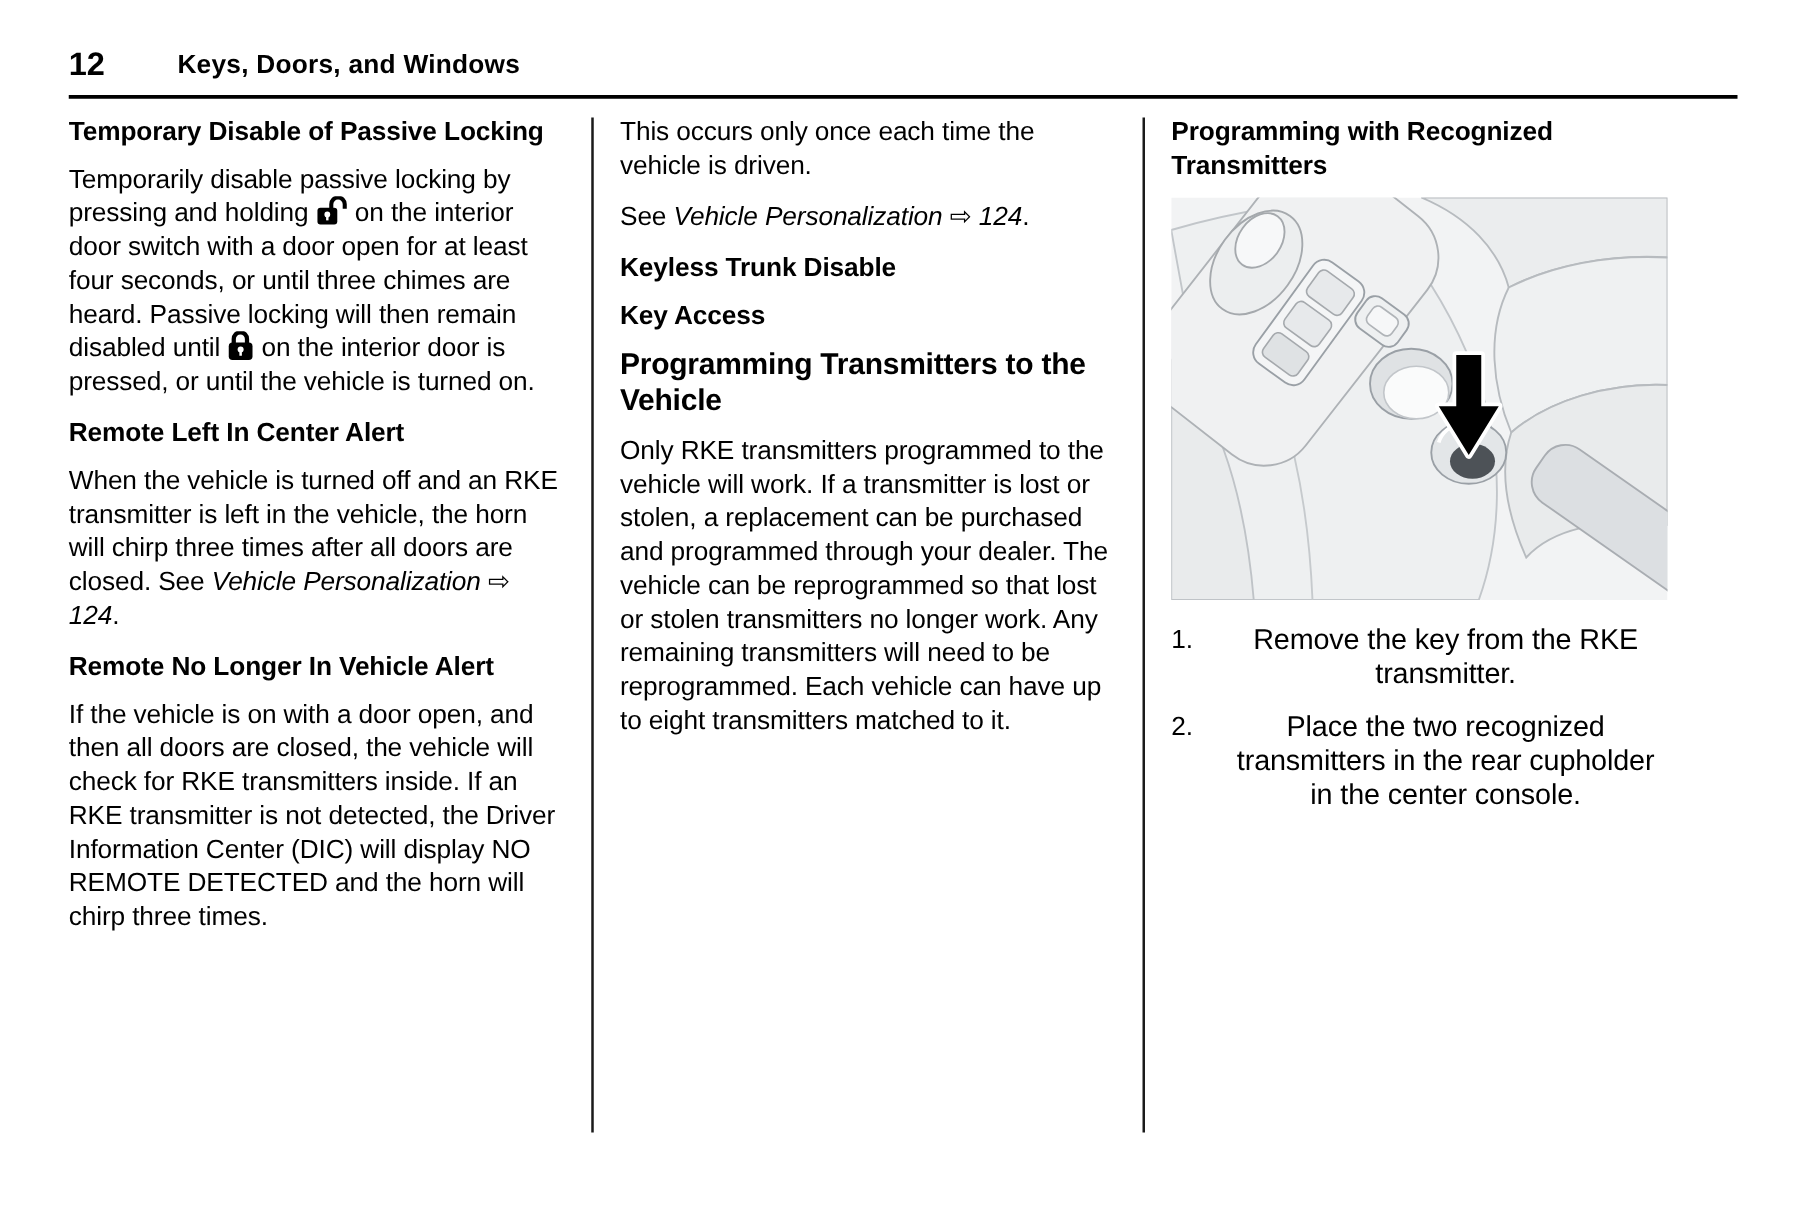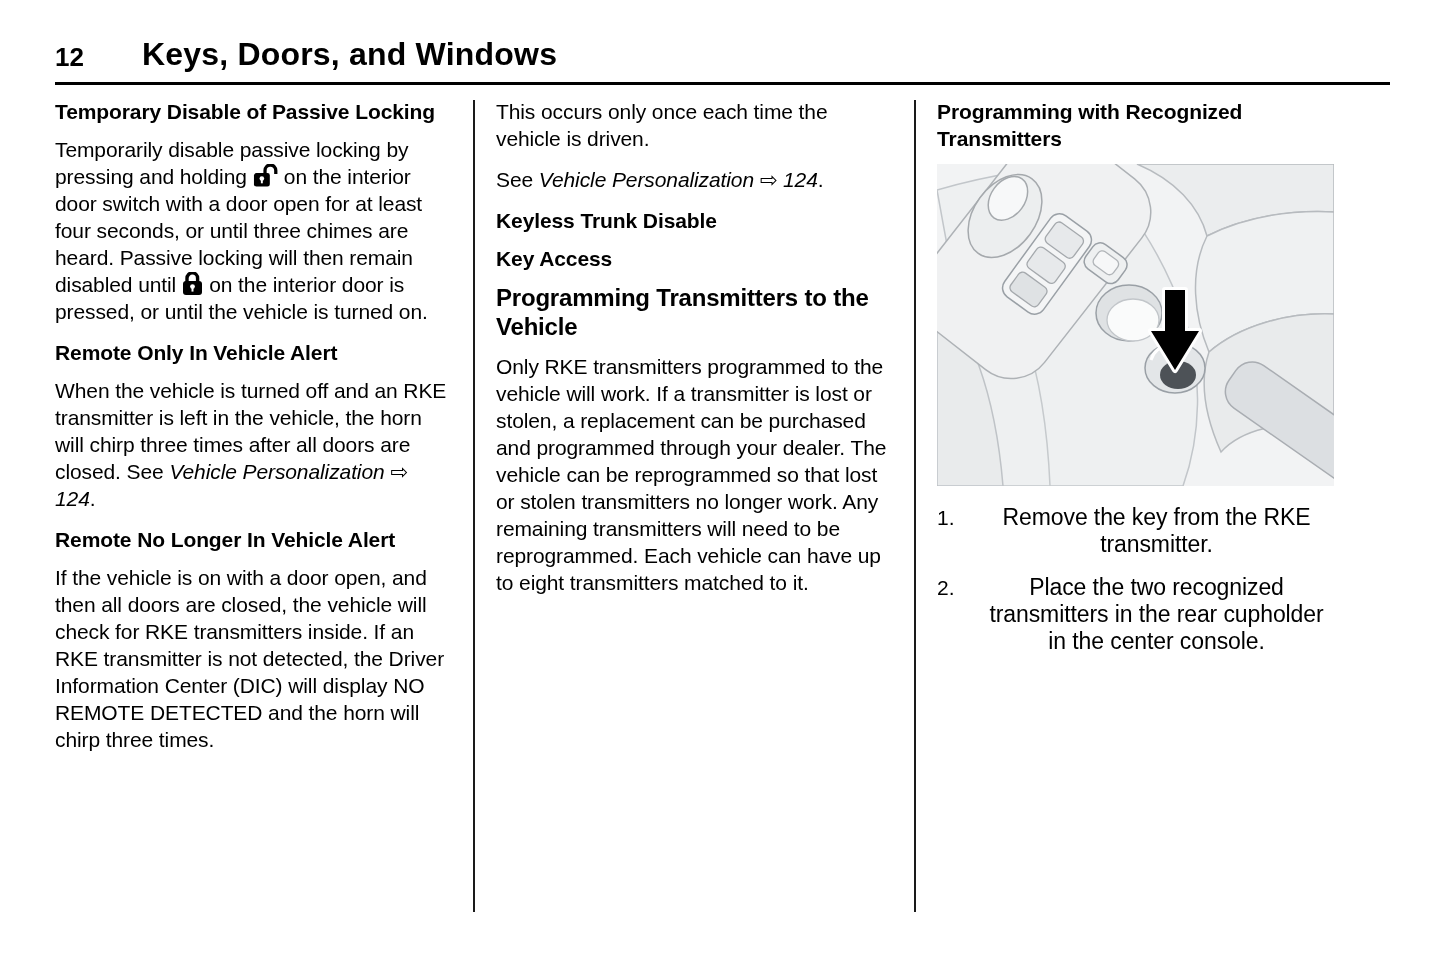--- a/index.html
+++ b/index.html
@@ -8,24 +8,24 @@
     width: 1445px; height: 965px;
     background: #ffffff; color: #000;
     font-family: "Liberation Sans", "DejaVu Sans", sans-serif;
     overflow: hidden;
   }
   .page { width: 1445px; height: 965px; position: relative; }
 
   .header {
     margin: 0 55px; padding-top: 36px; padding-bottom: 9px;
     border-bottom: 3px solid #000;
-    display: flex; align-items: flex-end;
+    display: flex; align-items: center;
   }
   .page-num { font-size: 26px; font-weight: bold; }
-  .page-title { font-size: 32px; font-weight: bold; margin-left: 58px; letter-spacing: 0.2px; }
+  .page-title { font-size: 21px; font-weight: bold; margin-left: 58px; letter-spacing: 0.2px; }
 
   .content { display: flex; margin: 13px 55px 0 55px; }
   .col { width: 397px; flex: none; }
   .col-divider { width: 2px; flex: none; background: #1a1a1a; margin: 2px 21px 0 21px; height: 812px; }
 
   p.body {
     font-size: 21px; line-height: 27px;
     margin: 0 0 14px 0; letter-spacing: -0.1px;
   }
   h3.subhead {
@@ -75,21 +75,21 @@
               <rect x="1" y="9" width="16.5" height="14" rx="2.5" fill="#000"></rect>
               <circle cx="9.2" cy="14.6" r="2.4" fill="#fff"></circle>
               <rect x="8.2" y="15" width="2" height="4.6" fill="#fff"></rect>
             </svg></span><span>on the interior door switch with a door open for at least four seconds, or until three chimes are heard. Passive locking will then remain disabled until</span><span class="inline-icon"><svg width="21" height="24" viewBox="0 0 21 24">
               <path d="M5 10 V6.2 a5.3 5.3 0 0 1 10.6 0 V10" fill="none" stroke="#000" stroke-width="3.4"></path>
               <rect x="1" y="9" width="19" height="14" rx="3" fill="#000"></rect>
               <circle cx="10.5" cy="14.6" r="2.4" fill="#fff"></circle>
               <rect x="9.5" y="15" width="2" height="4.6" fill="#fff"></rect>
             </svg></span><span>on the interior door is pressed, or until the vehicle is turned on.</span></p>
 
-      <h3 class="subhead">Remote Only In Vehicle Alert</h3>
+      <h3 class="subhead">Remote Left In Center Alert</h3>
       <p class="body"><span>When the vehicle is turned off and an RKE transmitter is left in the vehicle, the horn will chirp three times after all doors are closed. See </span><em class="xref">Vehicle Personalization ⇨ 124</em><span>.</span></p>
 
       <h3 class="subhead">Remote No Longer In Vehicle Alert</h3>
       <p class="body">If the vehicle is on with a door open, and then all doors are closed, the vehicle will check for RKE transmitters inside. If an RKE transmitter is not detected, the Driver Information Center (DIC) will display NO REMOTE DETECTED and the horn will chirp three times.</p>
     </div>
 
     <div class="col-divider"></div>
 
     <div class="col">
       <p class="body">This occurs only once each time the vehicle is driven.</p>

